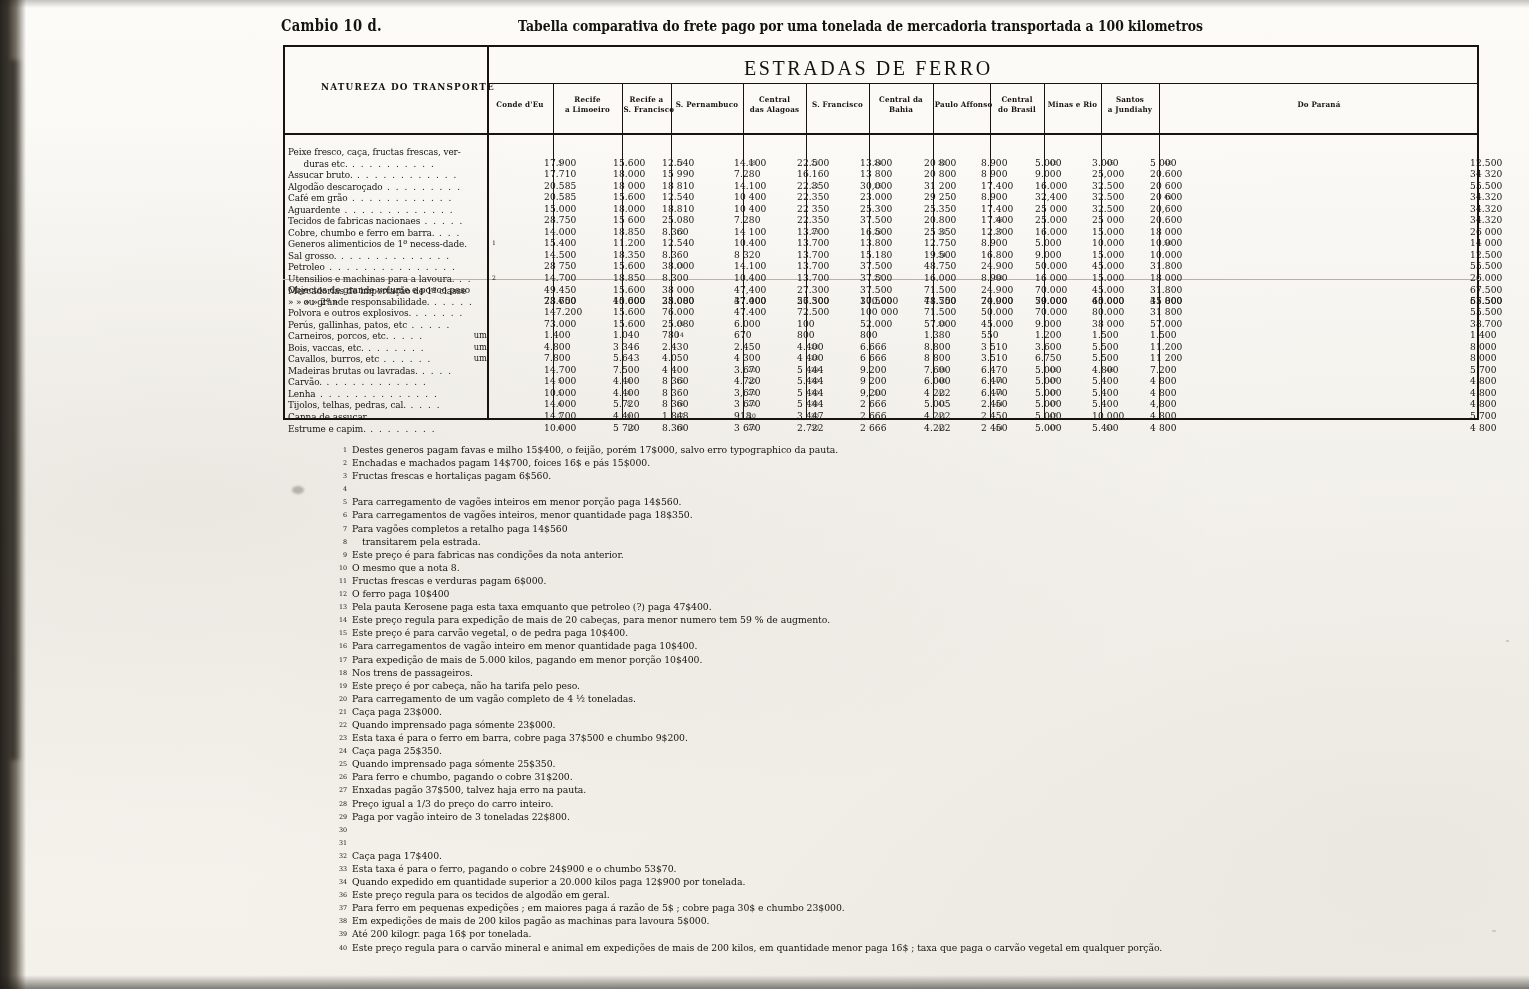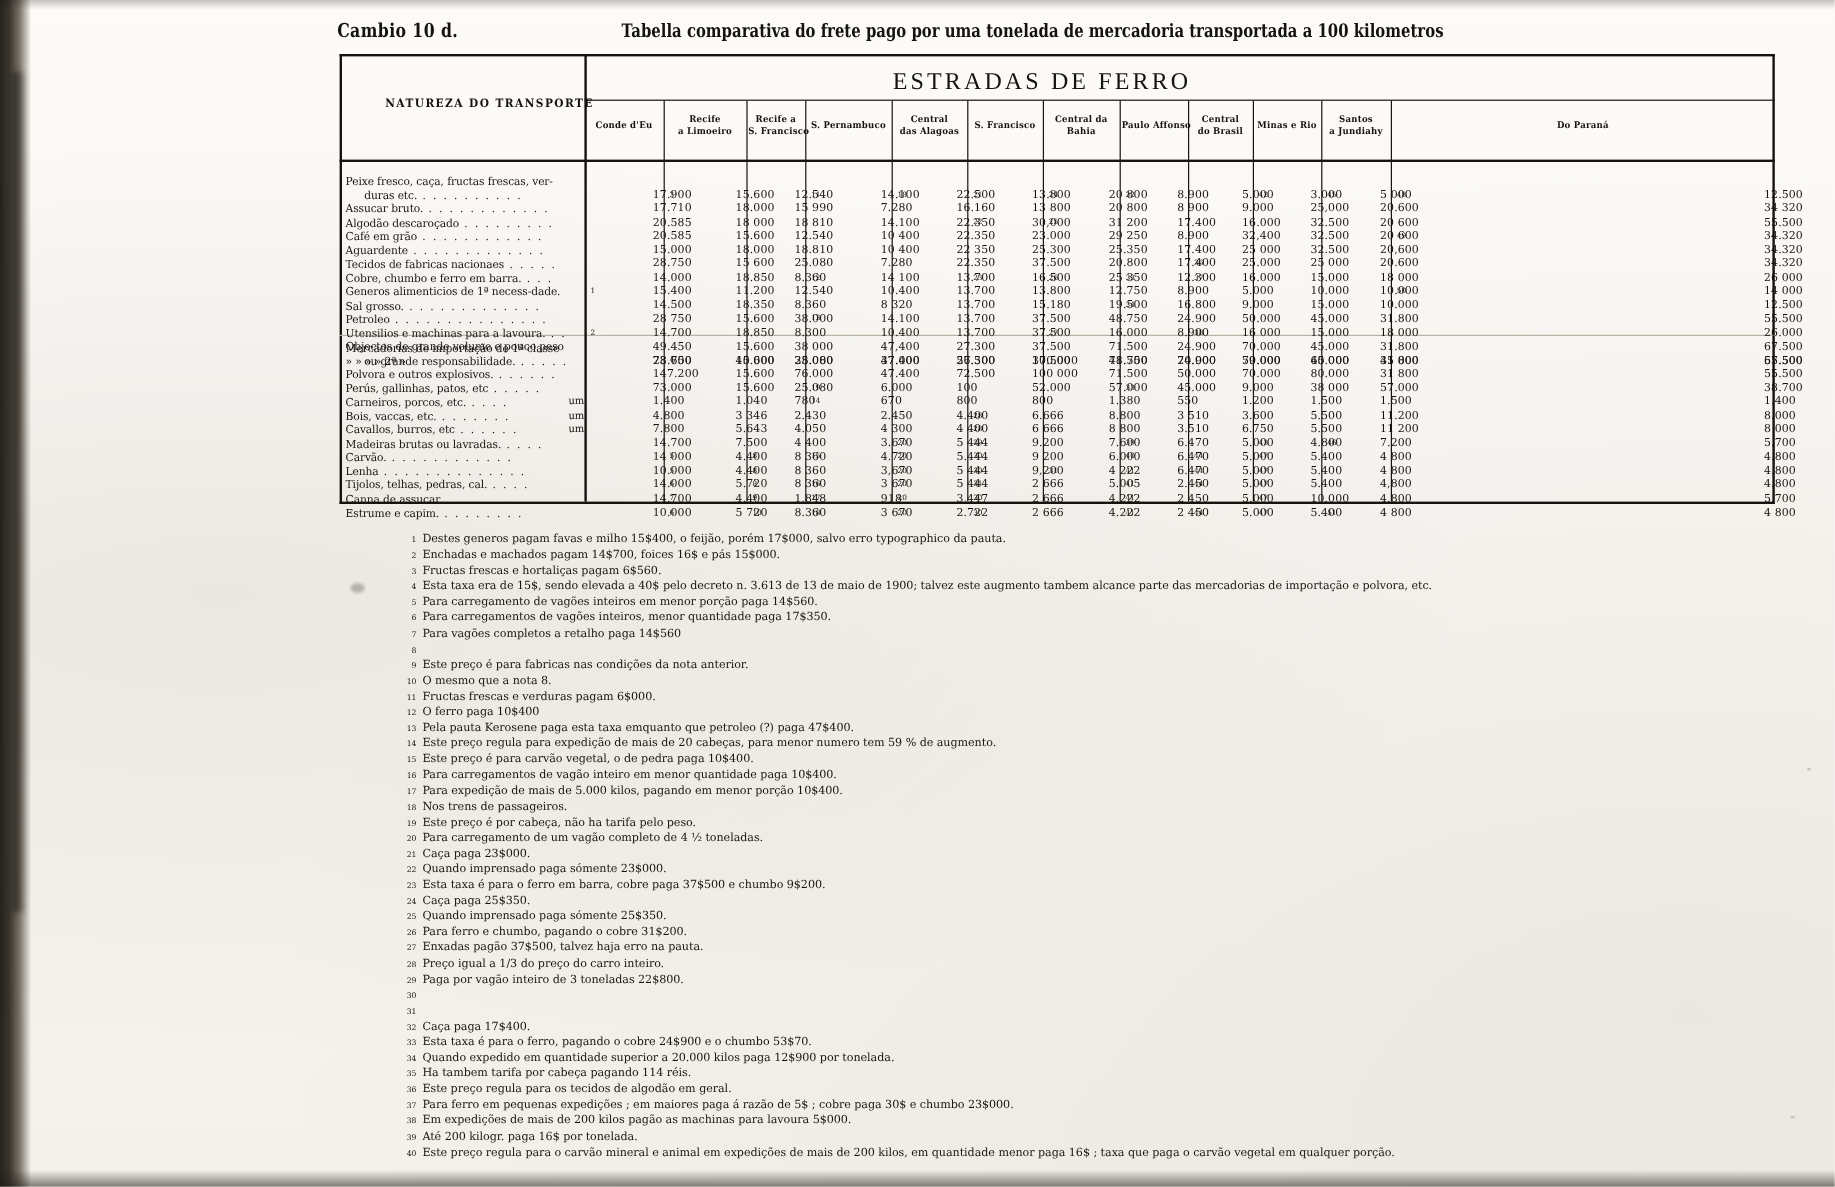--- a/index.html
+++ b/index.html
@@ -705,25 +705,25 @@
         <div class="cell" style="right: 329px; width: 0px;">4 800</div>
         <div class="sup" style="left: 619px;">51</div>
         <div class="cell" style="right: 9px; width: 0px;">4 800</div>
       </div>
     </div>
 
   <div class="notes" id="notes">
       <div class="note"><span class="n">1</span><span>Destes generos pagam favas e milho 15$400, o feijão, porém 17$000, salvo erro typographico da pauta.</span></div>
       <div class="note"><span class="n">2</span><span>Enchadas e machados pagam 14$700, foices 16$ e pás 15$000.</span></div>
       <div class="note"><span class="n">3</span><span>Fructas frescas e hortaliças pagam 6$560.</span></div>
-      <div class="note"><span class="n">4</span><span>Esta taxa era de 15$, sendo elevada a 40$ pelo decreto n. 3.613 de 13 de maio de 1900; talvez este augmento tambem alcance parte das mercadorias de importação e polvora, etc.</span></div>
+      <div class="note"><span class="n">4</span></div>
       <div class="note"><span class="n">5</span><span>Para carregamento de vagões inteiros em menor porção paga 14$560.</span></div>
-      <div class="note"><span class="n">6</span><span>Para carregamentos de vagões inteiros, menor quantidade paga 17$350.</span></div>
+      <div class="note"><span class="n">6</span><span>Para carregamentos de vagões inteiros, menor quantidade paga 18$350.</span></div>
       <div class="note"><span class="n">7</span><span>Para vagões completos a retalho paga 14$560</span></div>
-      <div class="note"><span class="n">8</span></div>
+      <div class="note"><span class="n">8</span><span class="cont2">transitarem pela estrada.</span></div>
       <div class="note"><span class="n">9</span><span>Este preço é para fabricas nas condições da nota anterior.</span></div>
       <div class="note"><span class="n">10</span><span>O mesmo que a nota 8.</span></div>
       <div class="note"><span class="n">11</span><span>Fructas frescas e verduras pagam 6$000.</span></div>
       <div class="note"><span class="n">12</span><span>O ferro paga 10$400</span></div>
       <div class="note"><span class="n">13</span><span>Pela pauta Kerosene paga esta taxa emquanto que petroleo (?) paga 47$400.</span></div>
       <div class="note"><span class="n">14</span><span>Este preço regula para expedição de mais de 20 cabeças, para menor numero tem 59 % de augmento.</span></div>
       <div class="note"><span class="n">15</span><span>Este preço é para carvão vegetal, o de pedra paga 10$400.</span></div>
       <div class="note"><span class="n">16</span><span>Para carregamentos de vagão inteiro em menor quantidade paga 10$400.</span></div>
       <div class="note"><span class="n">17</span><span>Para expedição de mais de 5.000 kilos, pagando em menor porção 10$400.</span></div>
       <div class="note"><span class="n">18</span><span>Nos trens de passageiros.</span></div>
@@ -736,21 +736,20 @@
       <div class="note"><span class="n">25</span><span>Quando imprensado paga sómente 25$350.</span></div>
       <div class="note"><span class="n">26</span><span>Para ferro e chumbo, pagando o cobre 31$200.</span></div>
       <div class="note"><span class="n">27</span><span>Enxadas pagão 37$500, talvez haja erro na pauta.</span></div>
       <div class="note"><span class="n">28</span><span>Preço igual a 1/3 do preço do carro inteiro.</span></div>
       <div class="note"><span class="n">29</span><span>Paga por vagão inteiro de 3 toneladas 22$800.</span></div>
       <div class="note"><span class="n">30</span></div>
       <div class="note"><span class="n">31</span></div>
       <div class="note"><span class="n">32</span><span>Caça paga 17$400.</span></div>
       <div class="note"><span class="n">33</span><span>Esta taxa é para o ferro, pagando o cobre 24$900 e o chumbo 53$70.</span></div>
       <div class="note"><span class="n">34</span><span>Quando expedido em quantidade superior  a  20.000 kilos paga 12$900 por tonelada.</span></div>
-      <div class="note"><span class="n">35</span><span>Ha tambem tarifa por cabeça pagando 114 réis.</span></div>
       <div class="note"><span class="n">36</span><span>Este preço regula para os tecidos de algodão em geral.</span></div>
       <div class="note"><span class="n">37</span><span>Para ferro em pequenas expedições ; em maiores paga á razão de 5$ ; cobre paga 30$ e chumbo 23$000.</span></div>
       <div class="note"><span class="n">38</span><span>Em expedições de mais de 200 kilos pagão as machinas para lavoura 5$000.</span></div>
       <div class="note"><span class="n">39</span><span>Até 200 kilogr. paga 16$ por tonelada.</span></div>
       <div class="note"><span class="n">40</span><span>Este preço regula para o carvão mineral e animal em expedições de mais de 200 kilos, em quantidade menor paga 16$ ; taxa que paga o carvão vegetal em qualquer porção.</span></div>
     </div>
 
   <div class="smudge" style="left:292px;top:486px;width:12px;height:8px;"></div>
   <div class="speck" style="left:1506px;top:640px;width:3px;height:2px;opacity:.5;"></div>
   <div class="speck" style="left:1492px;top:930px;width:4px;height:2px;opacity:.4;"></div>

